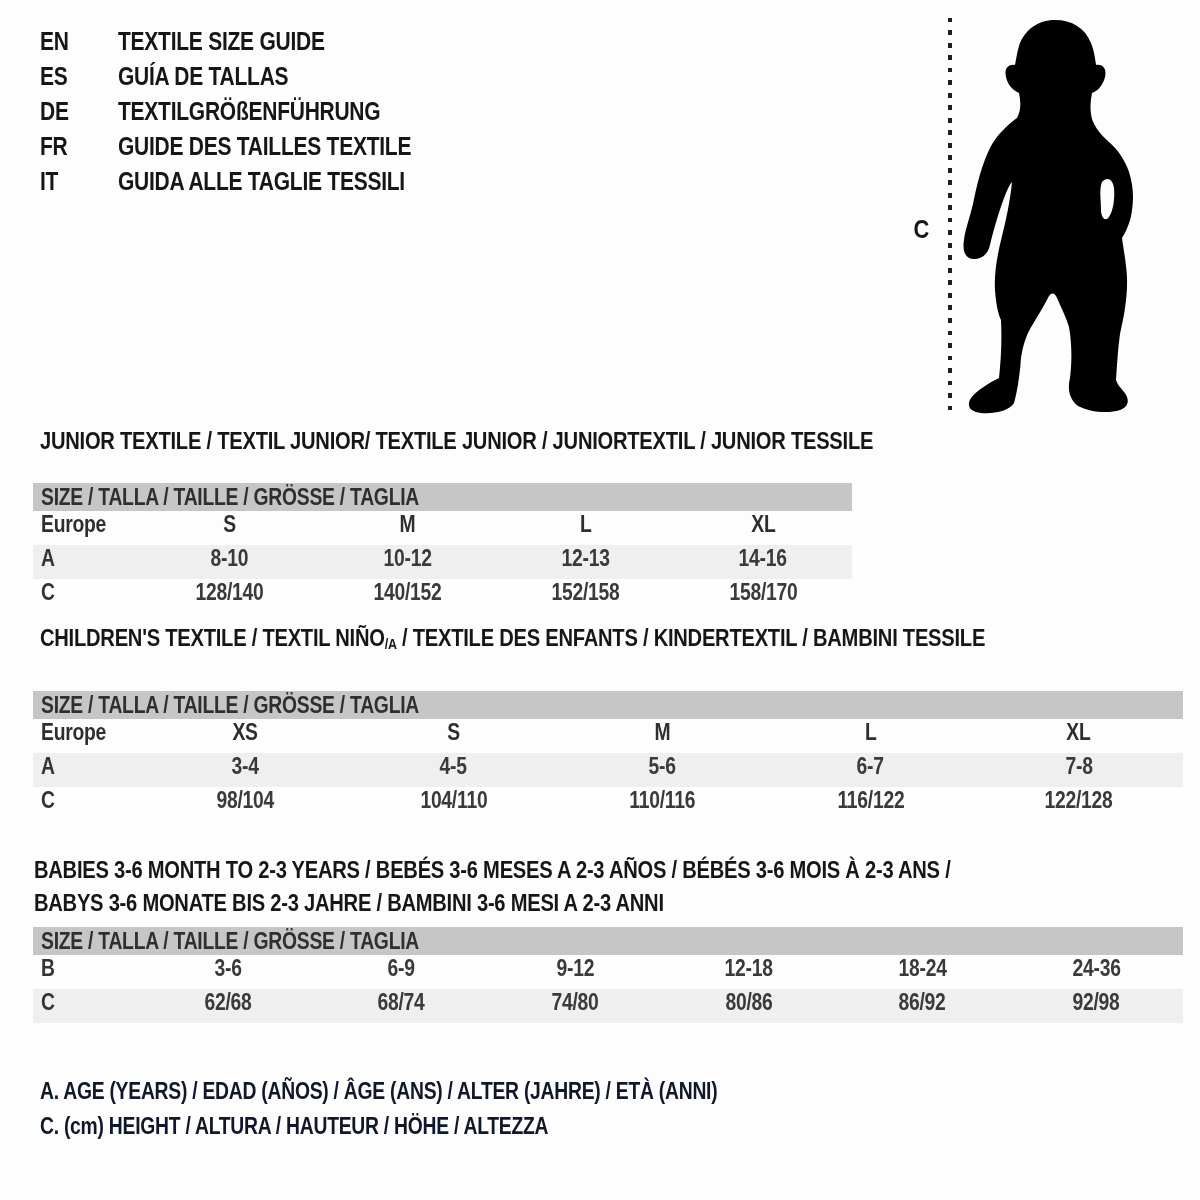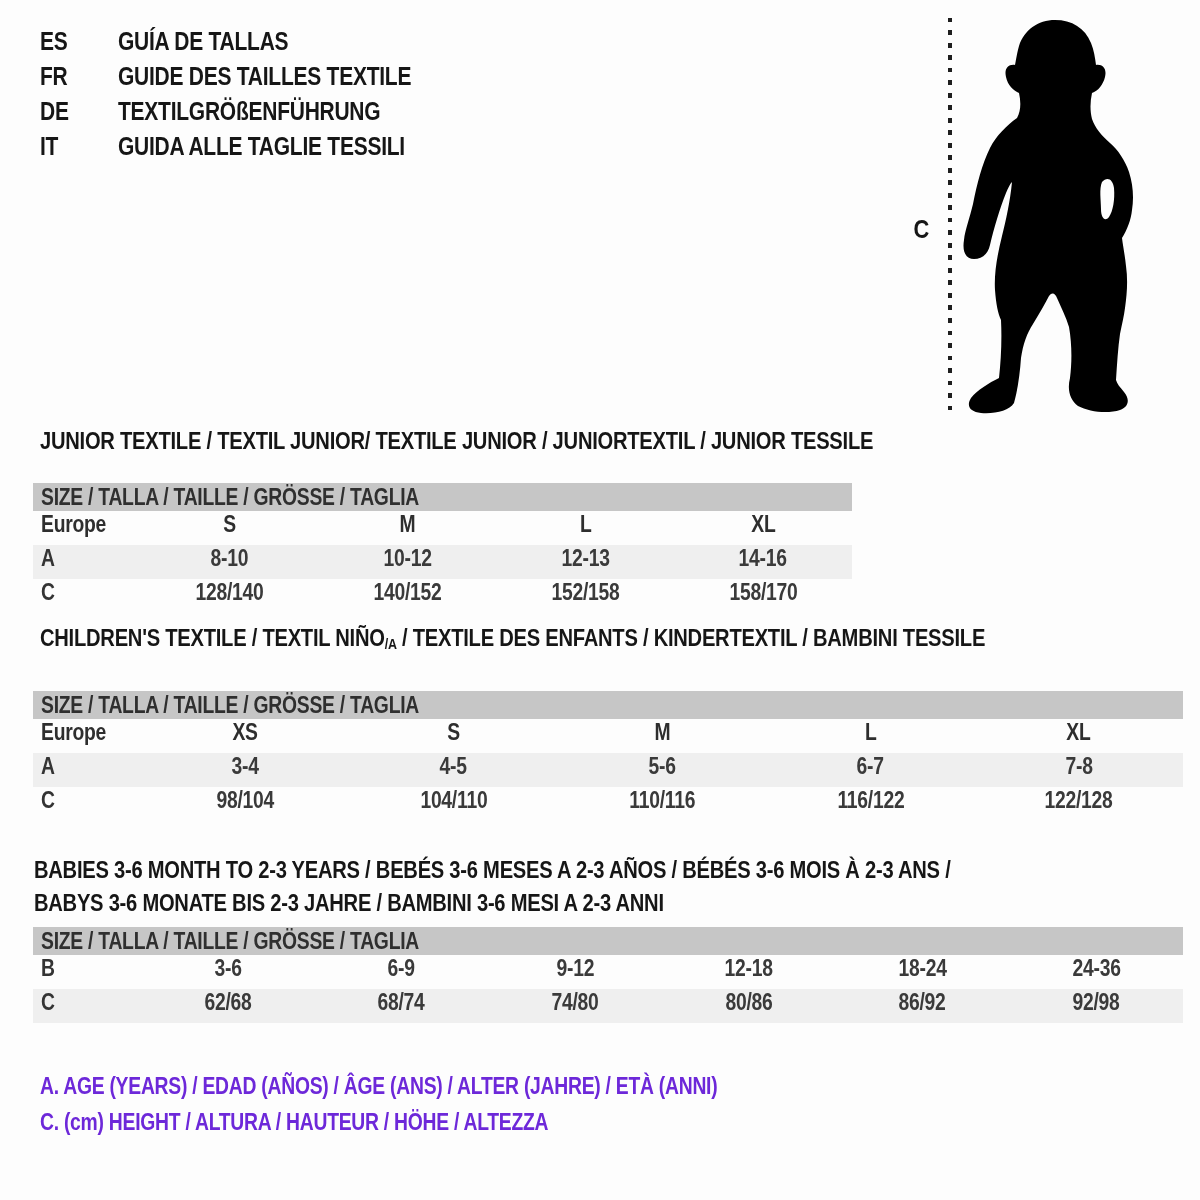--- a/index.html
+++ b/index.html
@@ -30,37 +30,41 @@
   .thead{height:28px;background:#c6c6c6;display:flex;align-items:flex-end;
     padding-left:8px;font-weight:700;font-size:23px;color:#2f2f2f;}
   .trow{height:34px;display:flex;align-items:flex-start;font-size:23px;color:#343434;}
   .tbody .trow:nth-child(even){background:#efefef;}
   .tbody .trow:nth-child(odd){background:transparent;}
   .tcell.label{width:100px;padding-left:8px;font-weight:700;text-align:left;}
   .tcell.data{flex:1;text-align:center;font-weight:700;color:#3a3a3a;}
   .trow.euro .tcell{font-weight:700;color:#2e2e2e;}
   
   .footnotes{left:40px;top:1069px;}
-  .footnote{height:35.5px;font-weight:700;font-size:23px;color:#6d28d9;display:flex;align-items:center;}
+  .footnote{height:35.5px;font-weight:700;font-size:23px;color:#0f172a;display:flex;align-items:flex-end;}
 </style>
 </head>
 <body>
 
 <div class="abs lang-block">
   <div class="lang-row">
+    <span class="lang-code"><span class="cond cl">EN</span></span>
+    <span class="cond cl">TEXTILE SIZE GUIDE</span>
+  </div>
+  <div class="lang-row">
     <span class="lang-code"><span class="cond cl">ES</span></span>
     <span class="cond cl">GUÍA DE TALLAS</span>
   </div>
   <div class="lang-row">
+    <span class="lang-code"><span class="cond cl">DE</span></span>
+    <span class="cond cl">TEXTILGRÖßENFÜHRUNG</span>
+  </div>
+  <div class="lang-row">
     <span class="lang-code"><span class="cond cl">FR</span></span>
     <span class="cond cl">GUIDE DES TAILLES TEXTILE</span>
-  </div>
-  <div class="lang-row">
-    <span class="lang-code"><span class="cond cl">DE</span></span>
-    <span class="cond cl">TEXTILGRÖßENFÜHRUNG</span>
   </div>
   <div class="lang-row">
     <span class="lang-code"><span class="cond cl">IT</span></span>
     <span class="cond cl">GUIDA ALLE TAGLIE TESSILI</span>
   </div>
 </div>
 
 <div class="abs dotted-line"></div>
 <div class="abs fig-label"><span class="cond">C</span></div>
 <svg class="abs fig-svg" width="182" height="410" viewBox="0 0 182 410">

